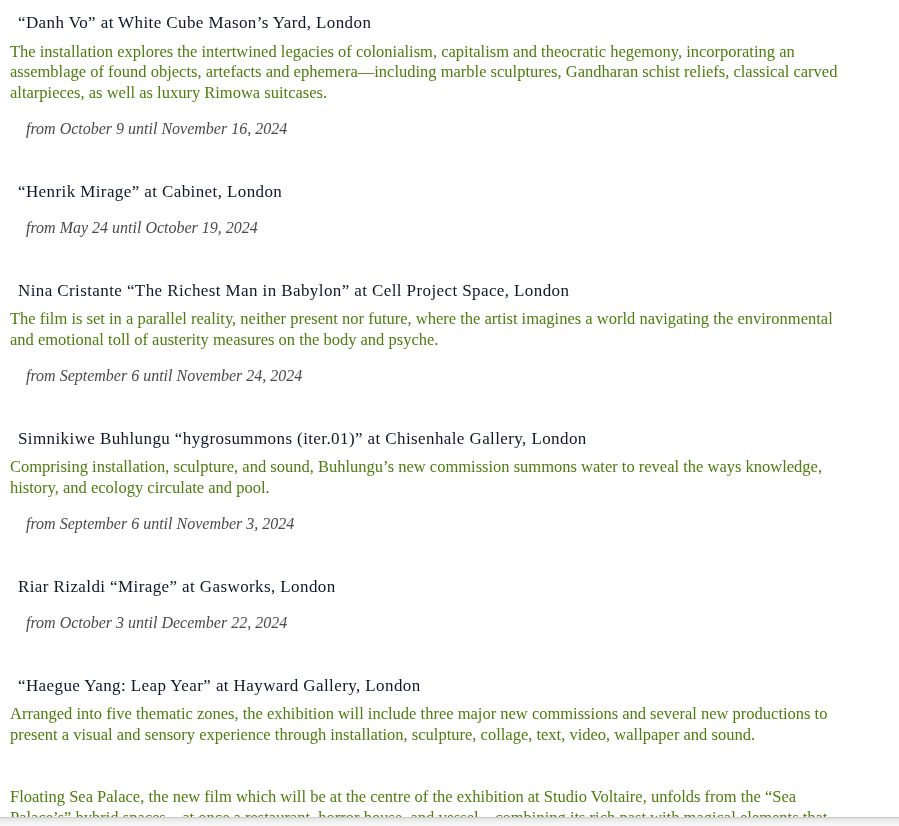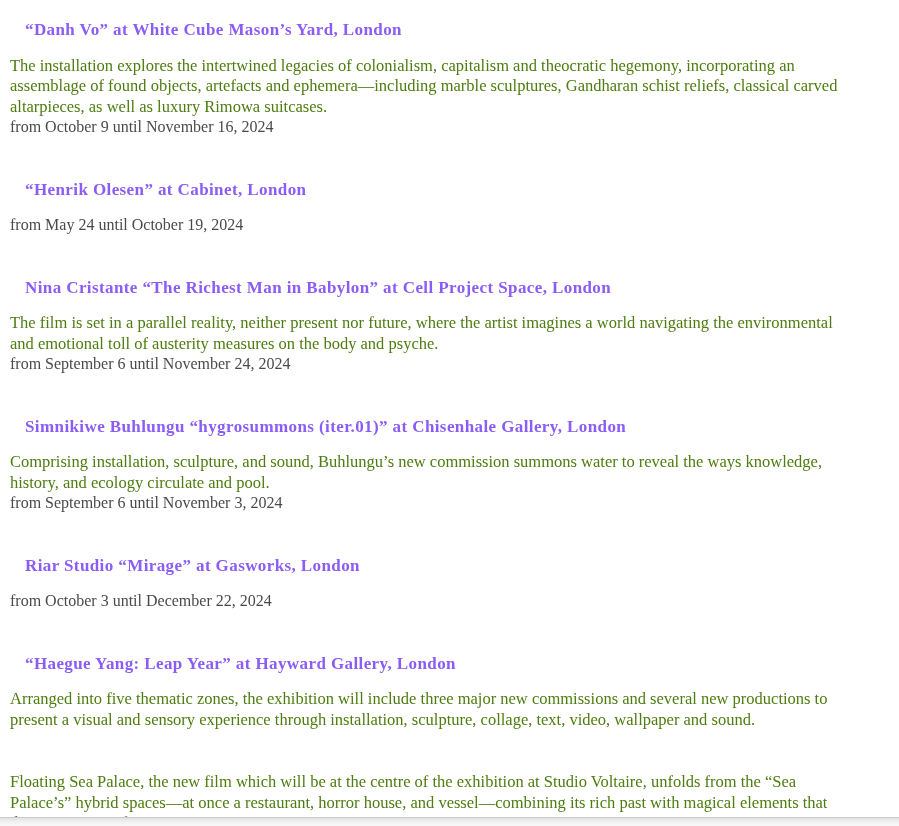--- a/index.html
+++ b/index.html
@@ -18,38 +18,39 @@
   .content {
     padding: 5px 14px 0 10px;
     max-width: 872px;
     box-sizing: border-box;
   }
   article.listing {
     margin: 0 0 42px 0;
   }
   .listing-title {
     font-size: 17px;
-    font-weight: bold;
-    color: #8b5cf6;
+    font-weight: normal;
+    color: #0f172a;
     letter-spacing: 0.4px;
-    margin: 15px;
+    margin: 8px;
     line-height: 20.5px;
   }
   .listing-desc {
     font-size: 16.5px;
     color: #4d7c0f;
     margin: 0;
     line-height: 20.5px;
   }
   .listing-desc .lead {
   }
   .listing-dates {
     font-size: 16px;
+    font-style: italic;
     color: #4a4a4a;
-    margin: 0;
+    margin: 16px;
     line-height: 20.5px;
   }
   .bottom-bar {
     position: absolute;
     left: 0;
     right: 0;
     bottom: 0;
     height: 8px;
     border-top: 1px solid #cccccc;
     background: linear-gradient(to bottom, #e2e2e2 0%, #efefef 45%, #fafafa 100%);
@@ -61,38 +62,38 @@
 <div class="page">
   <div class="content">
 
     <article class="listing">
       <h3 class="listing-title">“Danh Vo” at White Cube Mason’s Yard, London</h3>
       <p class="listing-desc">The installation explores the intertwined legacies of colonialism, capitalism and theocratic hegemony, incorporating an assemblage of found objects, artefacts and ephemera—including marble sculptures, Gandharan schist reliefs, classical carved altarpieces, as well as luxury Rimowa suitcases.</p>
       <p class="listing-dates">from October 9 until November 16, 2024</p>
     </article>
 
     <article class="listing">
-      <h3 class="listing-title">“Henrik Olesen” at Cabinet, London</h3>
+      <h3 class="listing-title">“Henrik Mirage” at Cabinet, London</h3>
       <p class="listing-dates">from May 24 until October 19, 2024</p>
     </article>
 
     <article class="listing">
       <h3 class="listing-title">Nina Cristante “The Richest Man in Babylon” at Cell Project Space, London</h3>
       <p class="listing-desc">The film is set in a parallel reality, neither present nor future, where the artist imagines a world navigating the environmental and emotional toll of austerity measures on the body and psyche.</p>
       <p class="listing-dates">from September 6 until November 24, 2024</p>
     </article>
 
     <article class="listing">
       <h3 class="listing-title">Simnikiwe Buhlungu “hygrosummons (iter.01)” at Chisenhale Gallery, London</h3>
       <p class="listing-desc">Comprising installation, sculpture, and sound, Buhlungu’s new commission summons water to reveal the ways knowledge, history, and ecology circulate and pool.</p>
       <p class="listing-dates">from September 6 until November 3, 2024</p>
     </article>
 
     <article class="listing">
-      <h3 class="listing-title">Riar Studio “Mirage” at Gasworks, London</h3>
+      <h3 class="listing-title">Riar Rizaldi “Mirage” at Gasworks, London</h3>
       <p class="listing-dates">from October 3 until December 22, 2024</p>
     </article>
 
     <article class="listing">
       <h3 class="listing-title">“Haegue Yang: Leap Year” at Hayward Gallery, London</h3>
       <p class="listing-desc">Arranged into five thematic zones, the exhibition will include three major new commissions and several new productions to present a visual and sensory experience through installation, sculpture, collage, text, video, wallpaper and sound.</p>
     </article>
 
     <article class="listing">
       <p class="listing-desc"><span class="lead">Floating Sea Palace,</span><span> the new film which will be at the centre of the exhibition at Studio Voltaire, unfolds from the “Sea Palace’s” hybrid spaces—at once a restaurant, horror house, and vessel—combining its rich past with magical elements that draw inspiration from Cantonese Opera.</span></p>

